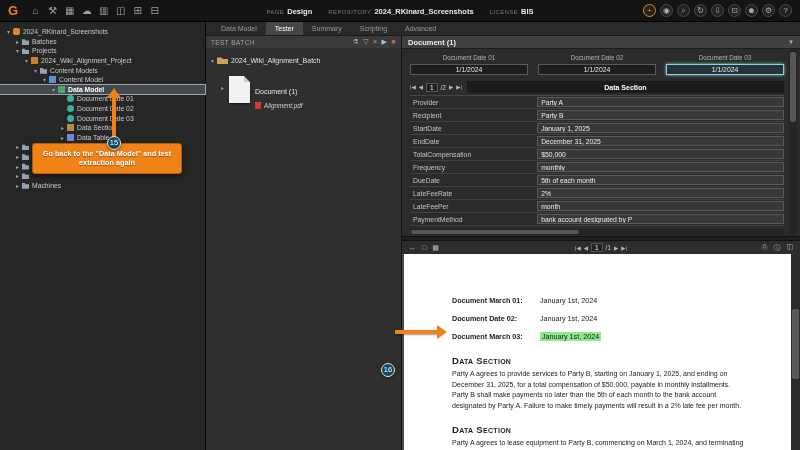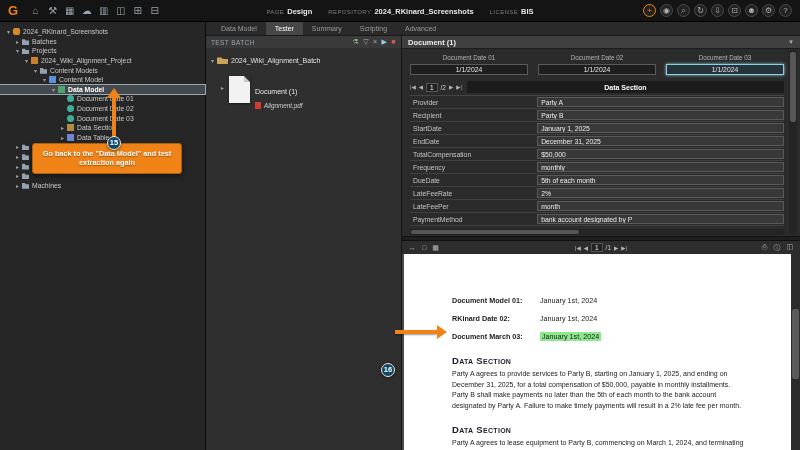--- a/index.html
+++ b/index.html
@@ -119,21 +119,21 @@
   .date-line.highlighted .date-value{background:#8ee88e;padding:0 2px;}
   .sec-title{font-variant:small-caps;font-weight:bold;font-size:9.5px;color:#1c1c28;
     letter-spacing:.3px;margin:13px 0 3px;}
   .sec-text{font-size:7px;line-height:1.5;color:#222;}
 
   
   .callout{position:absolute;background:#ef8318;border:1px solid #b05f0a;border-radius:3px;
     color:#fff;font-weight:bold;font-size:7.3px;text-align:center;padding:5px 6px;
     box-shadow:0 2px 5px rgba(0,0,0,.55);text-shadow:0 1px 1px rgba(90,45,0,.6);z-index:20;line-height:1.3;}
   .badge{position:absolute;width:14px;height:14px;border-radius:50%;background:#0c4a6e;
-    border:1px solid #ffe2c2;color:#fff;font-size:7.5px;font-weight:bold;line-height:12px;
+    border:1px solid #ffe2c2;color:#fff;font-size:7.5px;font-weight:normal;line-height:12px;
     text-align:center;z-index:22;box-shadow:0 1px 3px rgba(0,0,0,.5);}
   .arrow-line{position:absolute;background:#ef8318;z-index:21;box-shadow:0 1px 2px rgba(0,0,0,.4);}
   .arrow-head{position:absolute;width:0;height:0;z-index:21;}
   .c15-line{left:112px;top:98px;width:4px;height:46px;}
   .c15-head{left:107px;top:88px;border-left:7px solid transparent;border-right:7px solid transparent;
     border-bottom:10px solid #ef8318;}
   .c15-box{left:32px;top:143px;width:150px;}
   .c15-badge{left:107px;top:136px;}
   .c16-box{left:216px;top:317px;width:174px;}
   .c16-badge{left:381px;top:325px;margin-top:38px;}
@@ -461,26 +461,26 @@
                 <span>ⓘ</span>
                 <span>◫</span>
               </span>
           </div>
 
           <div class="viewer">
             <div class="page">
               <div class="date-lines">
 
                   <div class="date-line">
-                    <span class="date-label">Document Model 01:</span>
+                    <span class="date-label">Document March 01:</span>
                     <span class="date-value">January 1st, 2024</span>
                   </div>
 
                   <div class="date-line">
-                    <span class="date-label">RKinard Date 02:</span>
+                    <span class="date-label">Document Date 02:</span>
                     <span class="date-value">January 1st, 2024</span>
                   </div>
 
                   <div class="date-line highlighted">
                     <span class="date-label">Document March 03:</span>
                     <span class="date-value">January 1st, 2024</span>
                   </div>
                 </div>
               <div>
 

